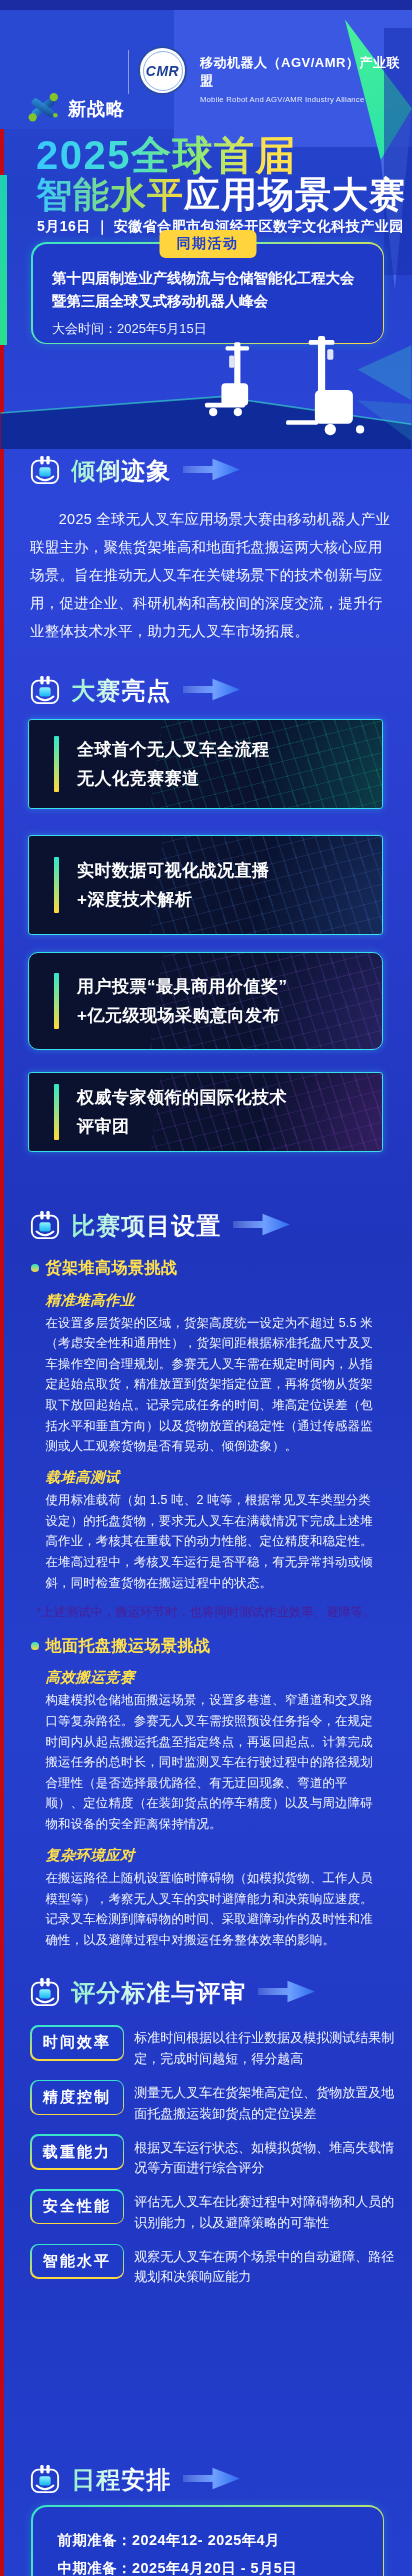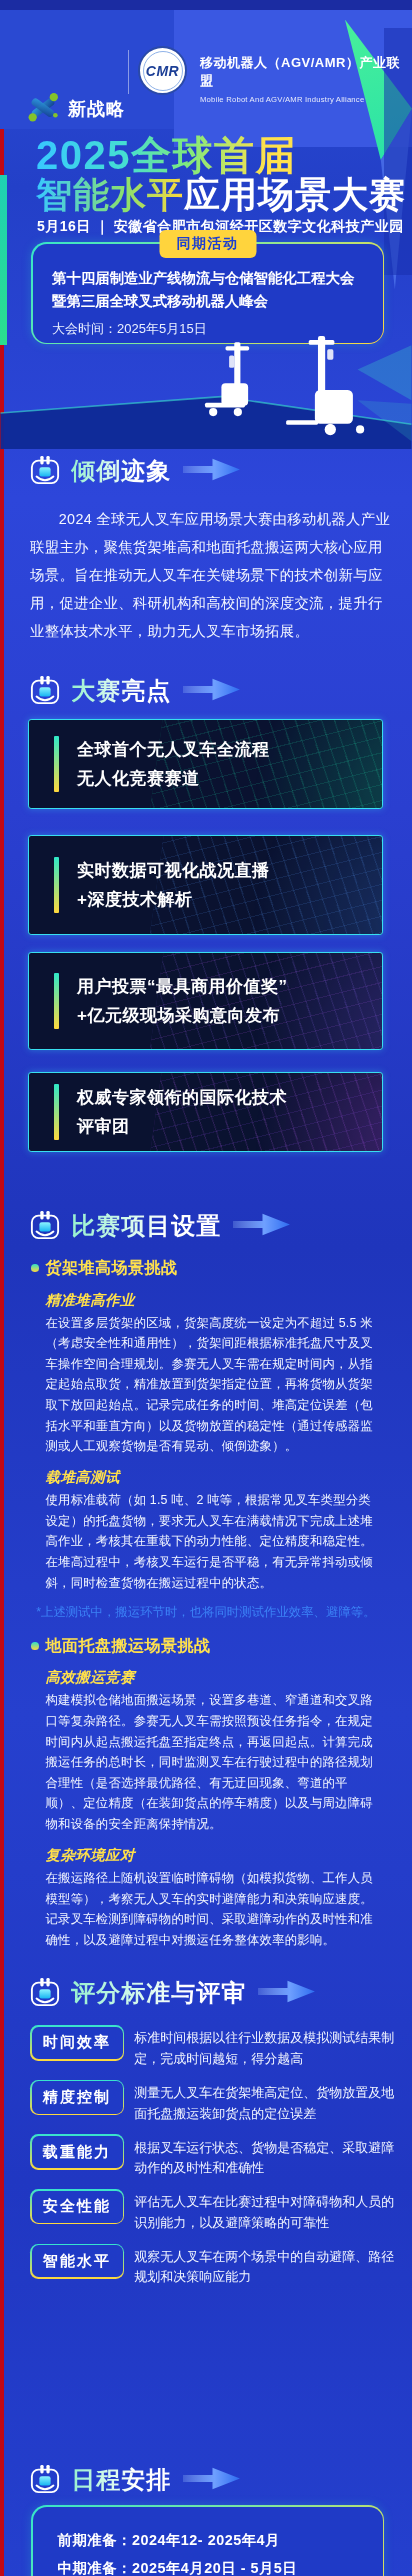--- a/index.html
+++ b/index.html
@@ -65,29 +65,29 @@
     background:#0a1230;overflow:hidden;display:flex;align-items:center;box-shadow:0 0 7.2px rgba(56,223,240,.35);}
   .hl-card::before{content:"";position:absolute;right:-20.6px;top:-15.5px;width:70%;height:160%;transform:rotate(8deg);opacity:.8;
     background:
       radial-gradient(circle at 110% 50%, var(--tint) 0%, transparent 62%),
       repeating-linear-gradient(64deg, var(--grid) 0 1px, transparent 1px 12.4px),
       repeating-linear-gradient(-22deg, var(--grid2) 0 1px, transparent 1px 15.5px);}
   .hl-bar{width:4.6px;height:56px;border-radius:1px;background:linear-gradient(180deg,#2fe8c8,#ffd83d);margin:0 18.5px 0 25px;flex:none;z-index:2;}
   .hl-text{z-index:2;font-size:17px;font-weight:800;color:#fff;line-height:29px;letter-spacing:0.5px;}
   #card1{top:719px;height:90px;--tint:rgba(25,255,176,.30);--grid:rgba(35,255,190,.22);--grid2:rgba(35,255,190,.15);}
   #card2{top:835px;height:100px;--tint:rgba(70,140,255,.35);--grid:rgba(90,160,255,.25);--grid2:rgba(90,160,255,.16);}
-  #card3{top:952px;height:98px;--tint:rgba(130,92,255,.38);--grid:rgba(150,110,255,.25);--grid2:rgba(200,90,255,.16);}
+  #card3{top:952px;height:98px;border-radius:10px;--tint:rgba(130,92,255,.38);--grid:rgba(150,110,255,.25);--grid2:rgba(200,90,255,.16);}
   #card4{top:1072px;height:80px;--tint:rgba(185,76,255,.40);--grid:rgba(195,100,255,.26);--grid2:rgba(150,80,255,.16);}
   
   .sec-events{left:30px;top:1204px;width:361px;}
   .evt-h{position:relative;margin:11.3px 0 4.1px 15.5px;font-size:16px;font-weight:900;color:#ffe14d;letter-spacing:0.5px;}
   .evt-h .dot{position:absolute;left:-14.4px;top:6.2px;width:7.7px;height:7.7px;border-radius:50%;background:linear-gradient(180deg,#2fe0c9,#ffd83d);}
   .evt-sub{margin:11.3px 0 3.1px 15.5px;font-size:14.4px;font-weight:800;color:#ffe04a;letter-spacing:0.5px;font-style:italic;}
   .evt-p{margin-left:15.5px;width:335px;font-size:12.4px;line-height:20.6px;color:#f2f6ff;letter-spacing:0.2px;}
-  .evt-note{margin:10.3px 0 2.1px 6.2px;font-size:12.4px;color:#3b82f6;}
+  .evt-note{margin:10.3px 0 2.1px 6.2px;font-size:12.4px;color:#4c1d95;}
   
   .sec-score{left:30px;top:1971px;width:366px;}
   .score-rows{margin-top:11.3px;display:flex;flex-direction:column;gap:10.3px;}
   .score-row{display:flex;align-items:flex-start;gap:10.3px;}
   .pill{flex:none;border-radius:8.2px;padding:1.5px;background:linear-gradient(180deg,#35e3cf,#ffd83d);}
   .pill-in{border-radius:6.7px;background:#1f3ac6;color:#fff;font-size:15px;font-weight:900;letter-spacing:2.1px;padding:6.7px 11.3px;white-space:nowrap;}
   .score-desc{font-size:13px;line-height:20.6px;color:#f2f6ff;padding-top:3.1px;}
   .score-paras{margin-top:13.4px;}
   .score-paras p{margin:0 0 10.3px 0;font-size:13.4px;line-height:24px;color:#f4f7ff;}
   
@@ -202,21 +202,21 @@
         <path d="M14 46 q18 16 36 0" stroke="#fff" stroke-width="4" fill="none" stroke-linecap="round"></path>
       </svg>
     </span>
     <span class="sec-title">倾倒迹象</span>
     <span>
       <svg width="61" height="27" viewBox="0 0 120 52">
           <polygon points="0,19 58,19 58,5 112,26 58,47 58,33 0,33" fill="url(#gArrow)"></polygon>
         </svg>
     </span>
   </div>
-  <div class="bg-para">2024 全球无人叉车应用场景大赛由移动机器人产业联盟主办，聚焦货架堆高和地面托盘搬运两大核心应用场景。旨在推动无人叉车在关键场景下的技术创新与应用，促进企业、科研机构和高校间的深度交流，提升行业整体技术水平，助力无人叉车市场拓展。</div>
+  <div class="bg-para">2025 全球无人叉车应用场景大赛由移动机器人产业联盟主办，聚焦货架堆高和地面托盘搬运两大核心应用场景。旨在推动无人叉车在关键场景下的技术创新与应用，促进企业、科研机构和高校间的深度交流，提升行业整体技术水平，助力无人叉车市场拓展。</div>
 </div>
 
 <div class="abs sec-hl">
   <div class="sec-head">
     <span>
       <svg width="30" height="30" viewBox="0 0 64 64">
         <rect x="4" y="12" width="56" height="48" rx="14" fill="none" stroke="#fff" stroke-width="4"></rect>
         <rect x="22" y="2" width="7" height="18" rx="3" fill="#fff"></rect>
         <rect x="35" y="2" width="7" height="18" rx="3" fill="#fff"></rect>
         <rect x="20" y="26" width="24" height="20" rx="5" fill="url(#gCyan)"></rect>
@@ -329,21 +329,21 @@
     <div class="score-row">
       <div class="pill">
           <div class="pill-in">精度控制</div>
         </div>
       <div class="score-desc">测量无人叉车在货架堆高定位、货物放置及地面托盘搬运装卸货点的定位误差</div>
     </div>
     <div class="score-row">
       <div class="pill">
           <div class="pill-in">载重能力</div>
         </div>
-      <div class="score-desc">根据叉车运行状态、货物是否稳定、采取避障动作的及时性和准确性</div>
+      <div class="score-desc">根据叉车运行状态、如模拟货物、堆高失载情况等方面进行综合评分</div>
     </div>
     <div class="score-row">
       <div class="pill">
           <div class="pill-in">安全性能</div>
         </div>
       <div class="score-desc">评估无人叉车在比赛过程中对障碍物和人员的识别能力，以及避障策略的可靠性</div>
     </div>
     <div class="score-row">
       <div class="pill">
           <div class="pill-in">智能水平</div>

